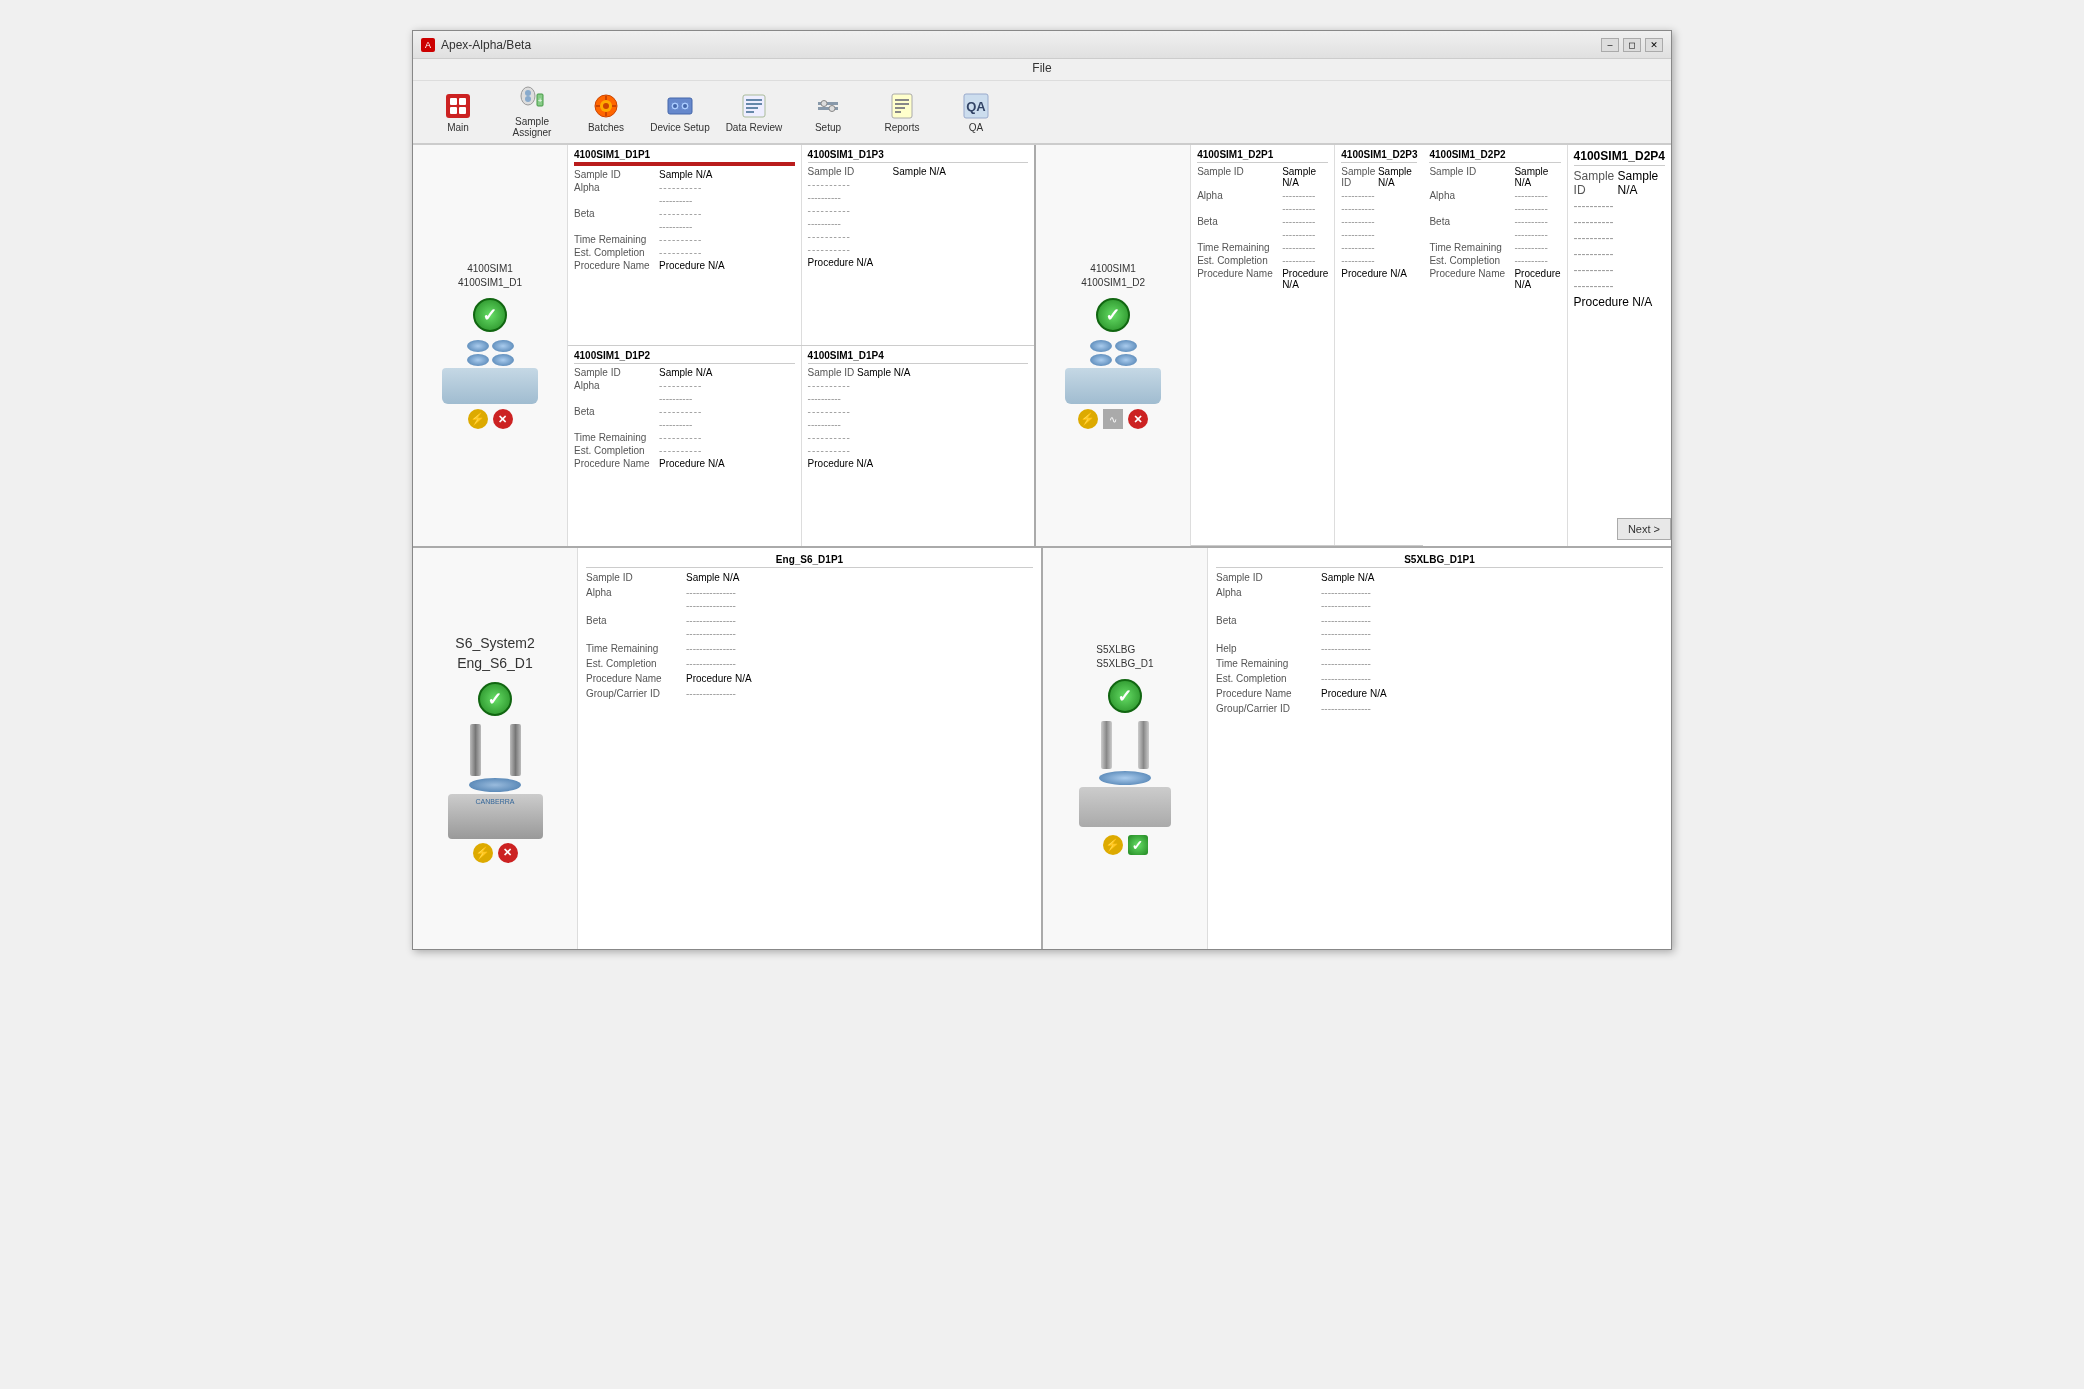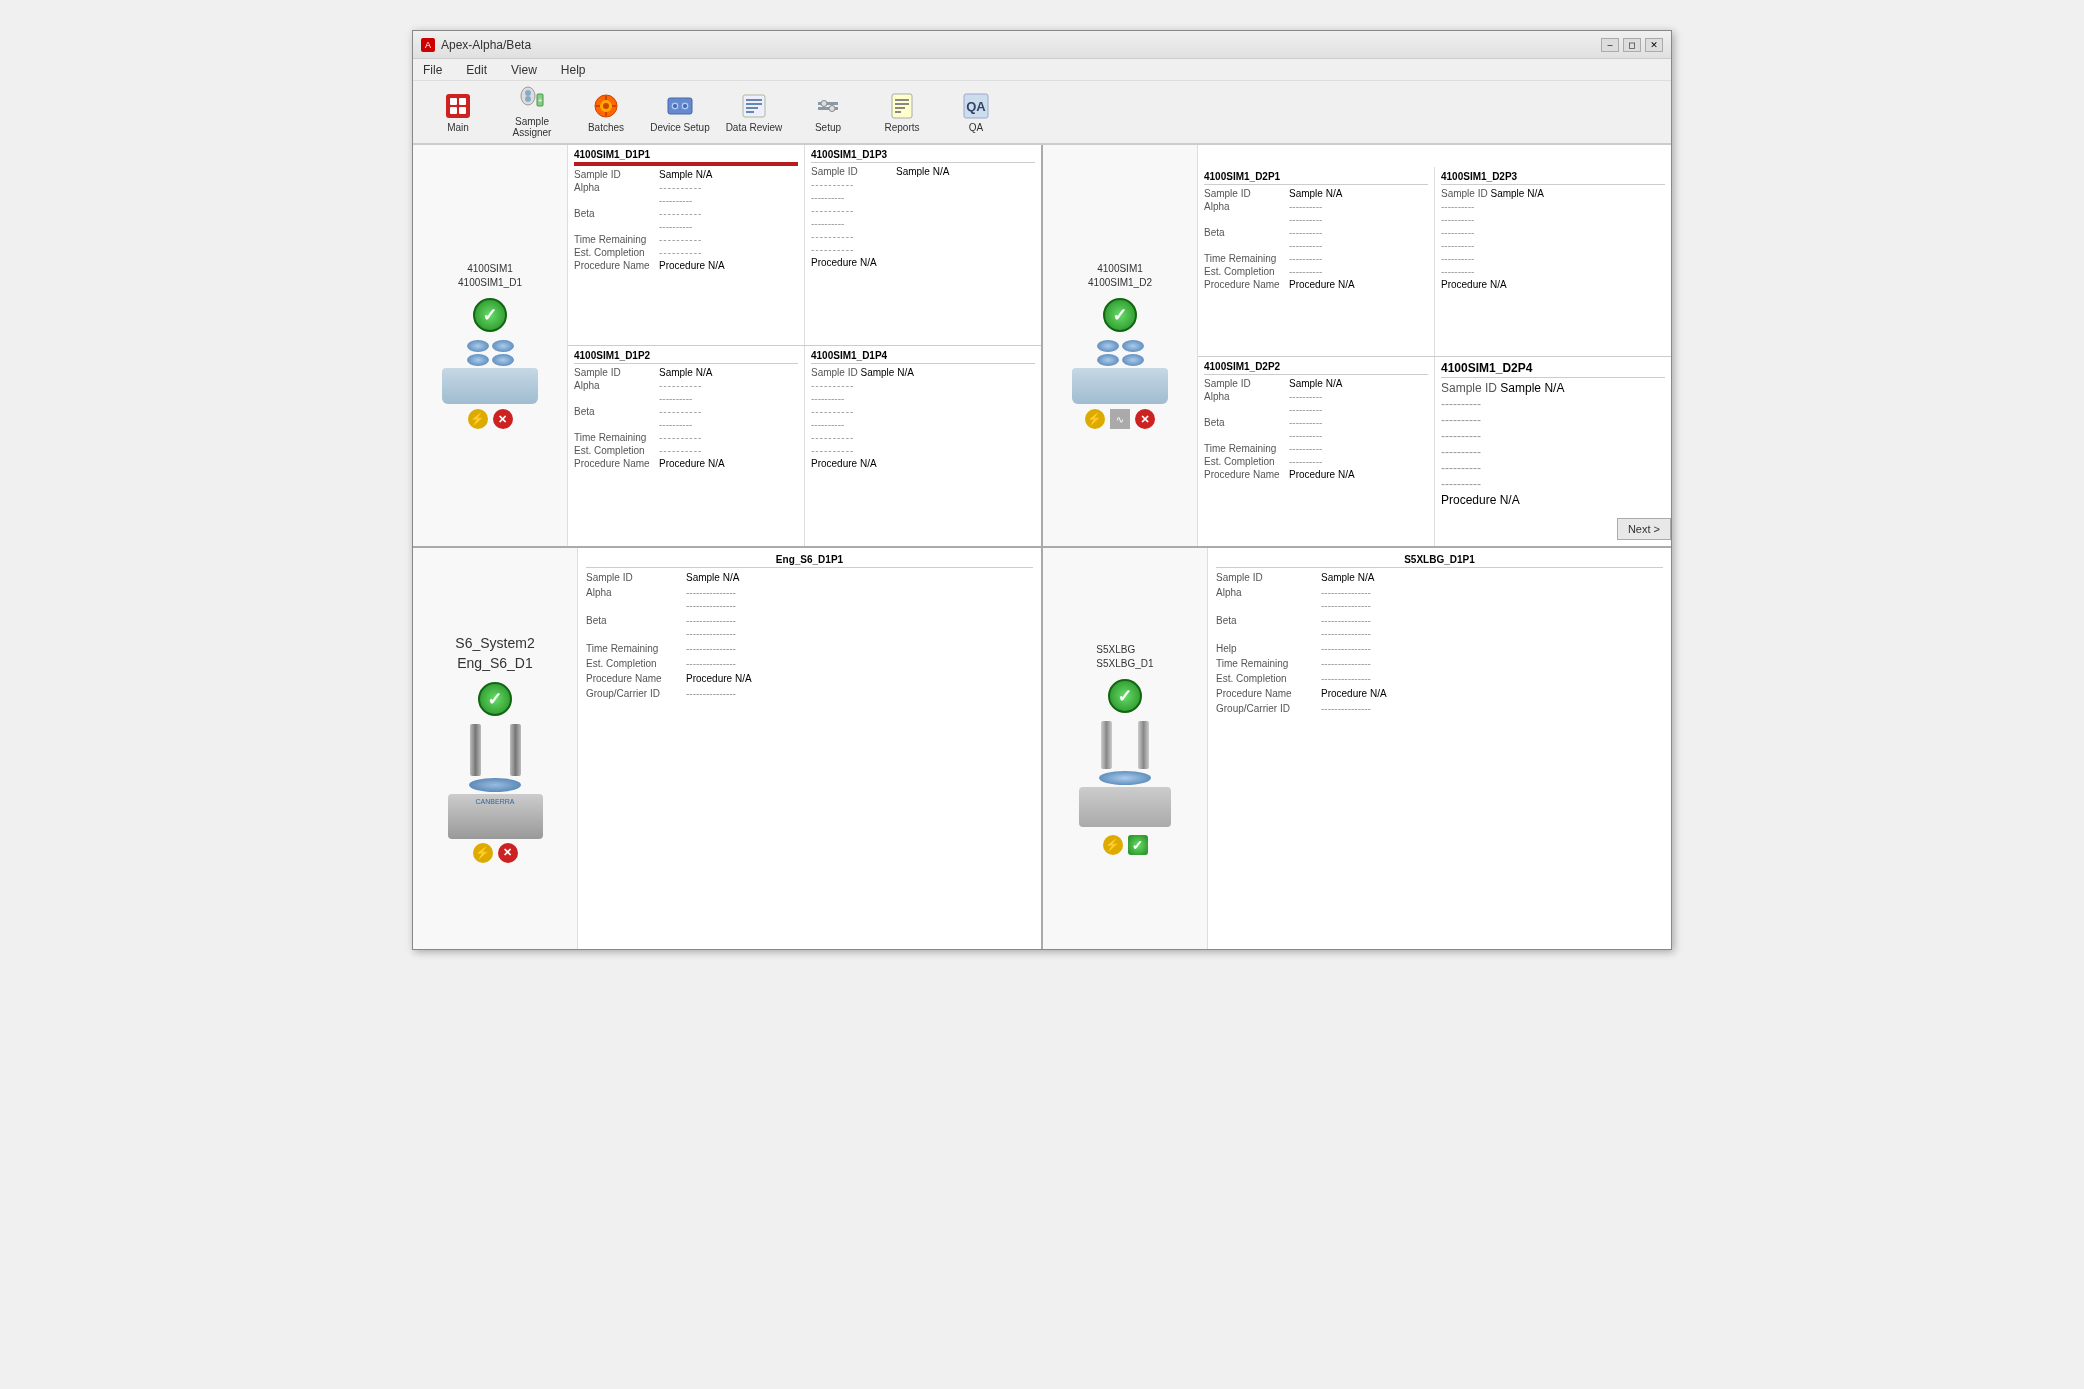--- a/index.html
+++ b/index.html
@@ -63,20 +63,21 @@
       cursor: pointer;
     }
     .menu-bar {
       background: #f0f0f0;
       height: 22px;
       display: flex;
       align-items: center;
       padding: 0 6px;
       border-bottom: 1px solid #ddd;
       gap: 16px;
+      flex-direction: column;
     }
     .menu-item {
       font-size: 12px;
       color: #333;
       cursor: pointer;
       padding: 2px 4px;
     }
     .toolbar {
       background: #f0f0f0;
       height: 64px;
@@ -422,21 +423,21 @@
               </div>
               <div style="width:96px;height:36px;background:linear-gradient(180deg,#c5d8e5,#a0bcd0);border-radius:4px 4px 6px 6px;margin-top:2px;"></div>
             </div>
             <div style="display:flex; gap:5px; margin-top:5px;">
               <div style="width:20px;height:20px;border-radius:50%;background:#ddaa00;display:flex;align-items:center;justify-content:center;font-size:12px;color:white;font-weight:bold;">⚡</div>
               <div style="width:20px;height:20px;background:#aaa;display:flex;align-items:center;justify-content:center;font-size:10px;color:white;">∿</div>
               <div style="width:20px;height:20px;border-radius:50%;background:#cc2222;display:flex;align-items:center;justify-content:center;font-size:11px;color:white;font-weight:bold;">✕</div>
             </div>
           </div>
 
-          <div style="flex:1; display:flex; flex-direction:column;margin-top:22px;">
+          <div style="flex:1; display:flex; flex-direction:row;">
             <div style="flex:1; display:flex; border-bottom:1px solid #ccc;">
 
               <div style="flex:1; padding:4px 6px; border-right:1px solid #ddd; font-size:10px;">
                 <div style="font-weight:bold;border-bottom:1px solid #ccc;padding-bottom:2px;margin-bottom:3px;">4100SIM1_D2P1</div>
                 <div class="field-row">
                     <span style="min-width:85px;color:#555;">Sample ID</span>
                     <span>Sample N/A</span>
                   </div>
                 <div class="field-row">
                     <span style="min-width:85px;color:#555;">Alpha</span>

